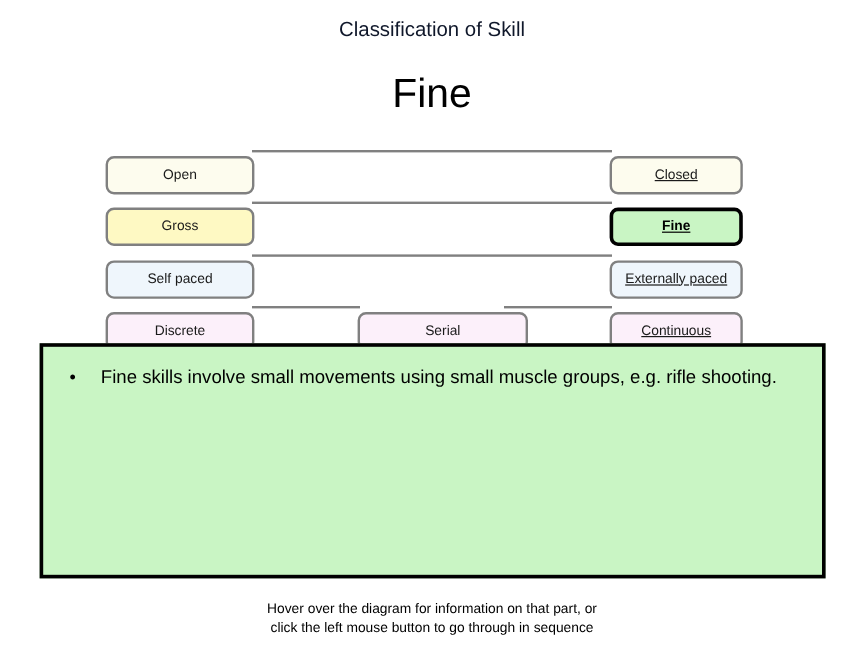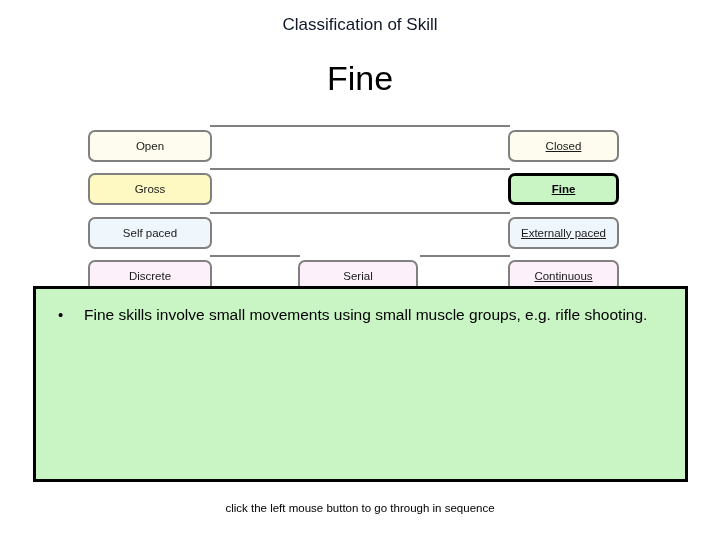--- a/index.html
+++ b/index.html
@@ -78,21 +78,21 @@
     align-items: center;
     justify-content: center;
     font-size: 11.5px;
     line-height: 13px;
     color: #1a1a1a;
     white-space: nowrap;
     background: #ffffff;
     margin-top: 20px;
   }
   .node.col-left  { left: 88px;  width: 124px; }
-  .node.col-mid   { left: 298px; width: 120px; }
+  .node.col-mid   { left: 298px; width: 142px; }
   .node.col-right { left: 508px; width: 111px; text-decoration: underline; }
 
   .fill-cream    { background: #fdfcee; }
   .fill-mint     { background: #fef9c3; align-items: center; }
   .fill-ice      { background: #eff6fc; }
   .fill-blush    { background: #fcf0fa; }
 
   .node.selected {
     border: 3px solid #000000;
     background: #c9f5c4;
@@ -202,14 +202,15 @@
 <div id="info-panel">
   <div id="info-list">
     <div class="info-item">
       <span class="info-bullet">•</span>
       <span class="info-text">Fine skills involve small movements using small muscle groups, e.g. rifle shooting.</span>
     </div>
   </div>
 </div>
 
 <div id="footer">
+  <div>Hover over the diagram for information on that part, or</div>
   <div>click the left mouse button to go through in sequence</div>
 </div>
 
 </body></html>

